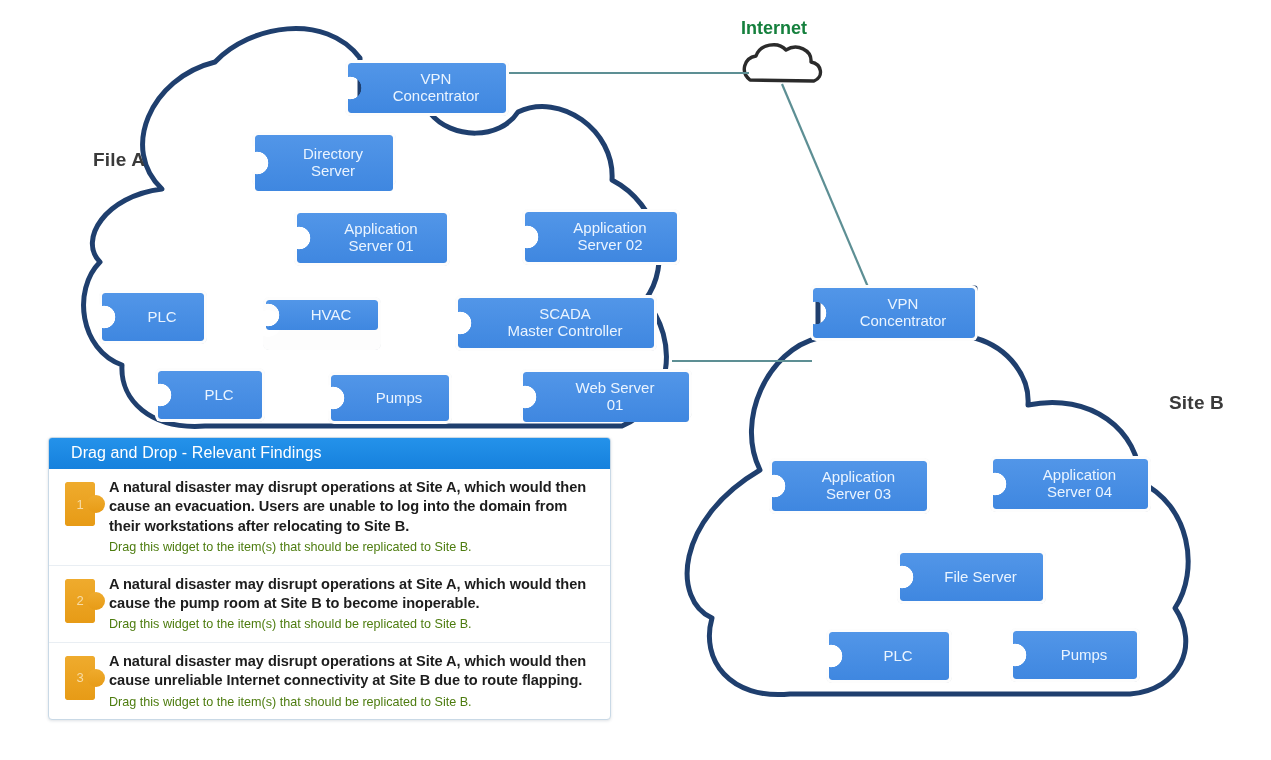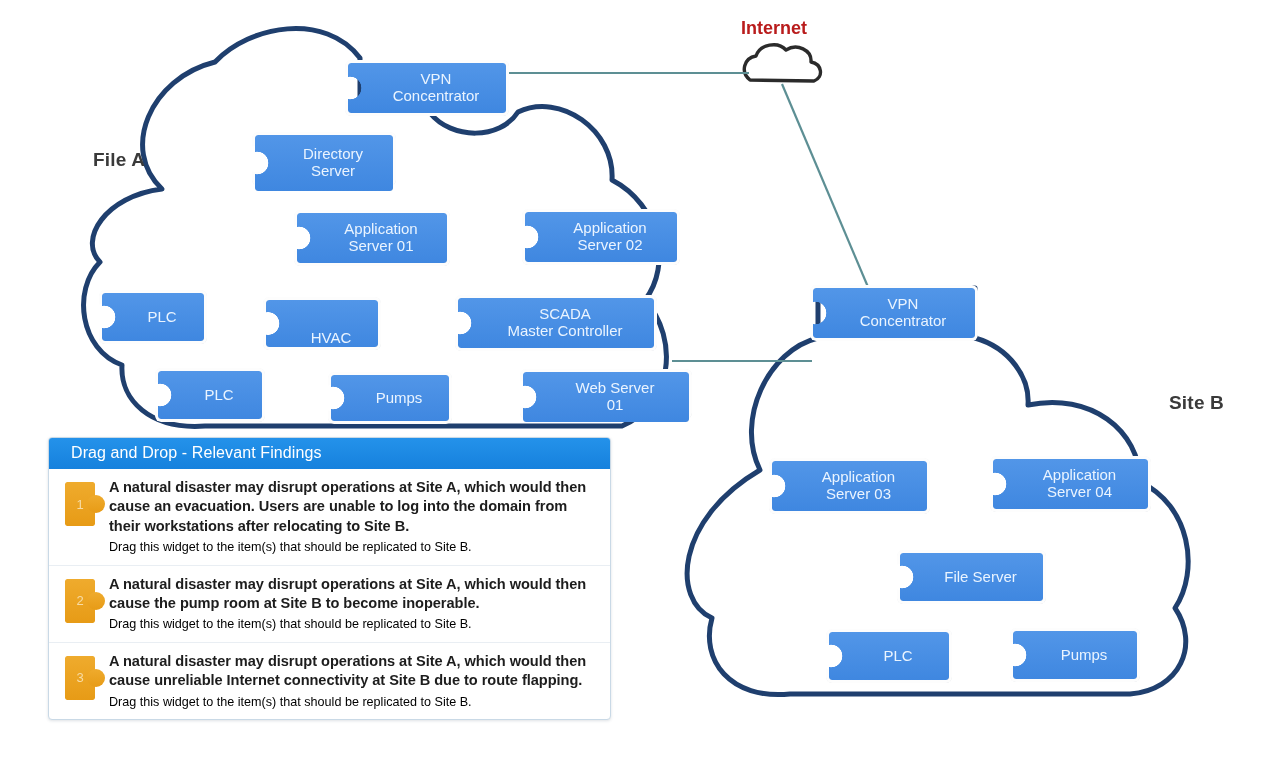--- a/index.html
+++ b/index.html
@@ -21,21 +21,21 @@
     font-weight:bold;
     font-size:19px;
     color:#3a3a3a;
     letter-spacing:.2px;
     white-space:nowrap;
   }
   .inet-label{
     position:absolute;
     font-weight:bold;
     font-size:18px;
-    color:#b91c1c;
+    color:#15803d;
     white-space:nowrap;
   }
 
   
   .widget{
     position:absolute;
     color:#eaf4ff;
     font-size:15px;
     line-height:1.12;
     text-align:center;
@@ -134,21 +134,21 @@
   .ftitle{
     font-size:14.6px;
     font-weight:bold;
     color:#1d1d1d;
     line-height:1.33;
     letter-spacing:-.05px;
   }
   .fsub{
     margin-top:3px;
     font-size:12.6px;
-    color:#000000;
+    color:#4d7c0f;
     line-height:1.3;
   }
 </style>
 </head>
 <body>
 
 <div id="stage">
 
   <svg id="cloudLayer" viewBox="0 0 1271 760">
 
@@ -223,21 +223,21 @@
         </div>
       </div>
       <div class="wrap" style="left: 102px; top: 293px; width: 102px; height: 48px;">
         <div class="halo"></div>
         <div class="widget" style="width: 102px; height: 48px;">
           <span class="wlbl">PLC</span>
         </div>
       </div>
       <div class="wrap" style="left: 266px; top: 300px; width: 112px; height: 47px;">
         <div class="halo"></div>
-        <div class="widget" style="width: 112px; height: 47px; align-items: flex-end;">
+        <div class="widget" style="width: 112px; height: 30px;">
           <span class="wlbl">HVAC</span>
         </div>
       </div>
       <div class="wrap" style="left: 458px; top: 298px; width: 196px; height: 50px;">
         <div class="halo"></div>
         <div class="widget" style="width: 196px; height: 50px;">
           <span class="wlbl">SCADA
 Master Controller</span>
         </div>
       </div>

